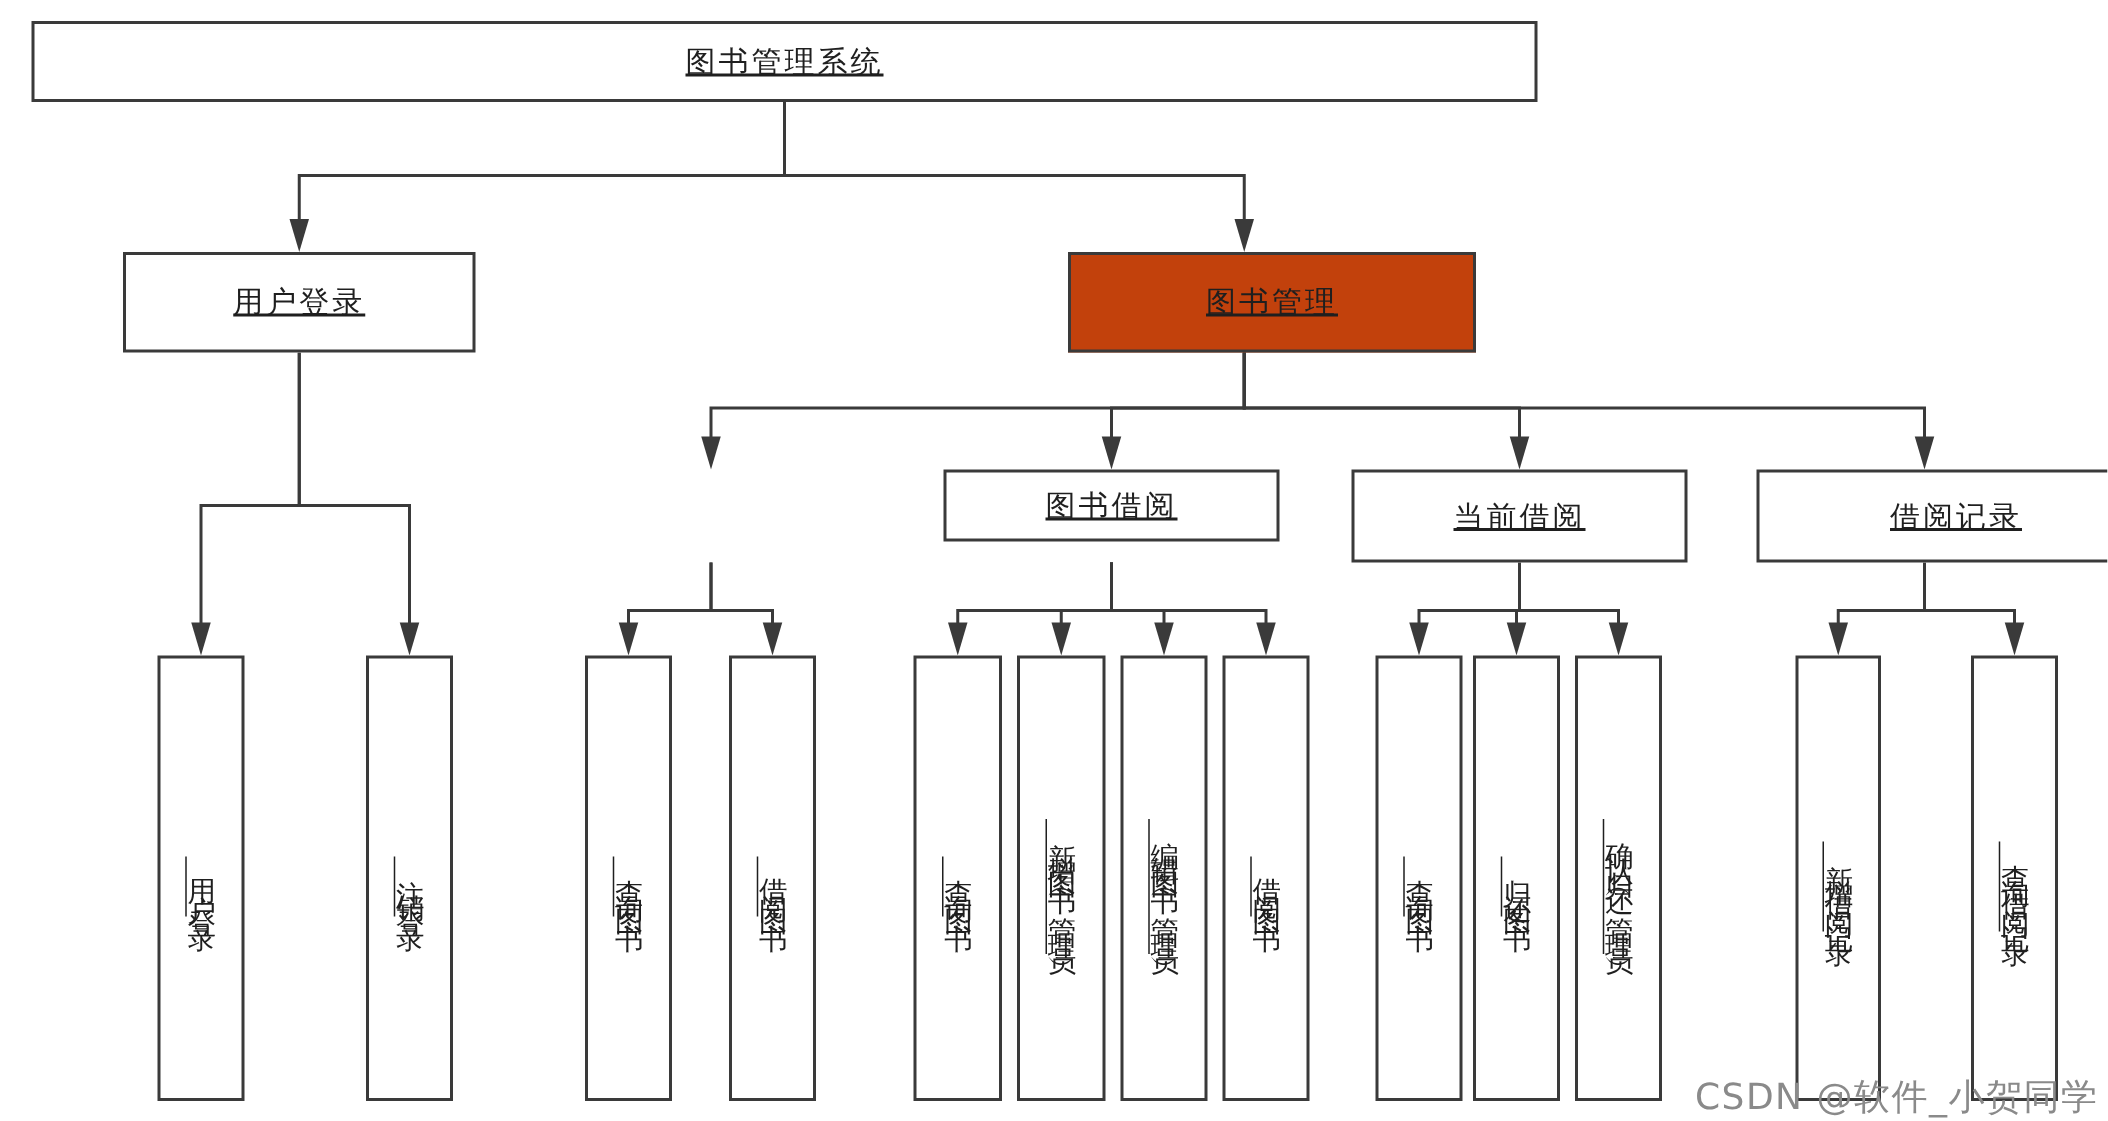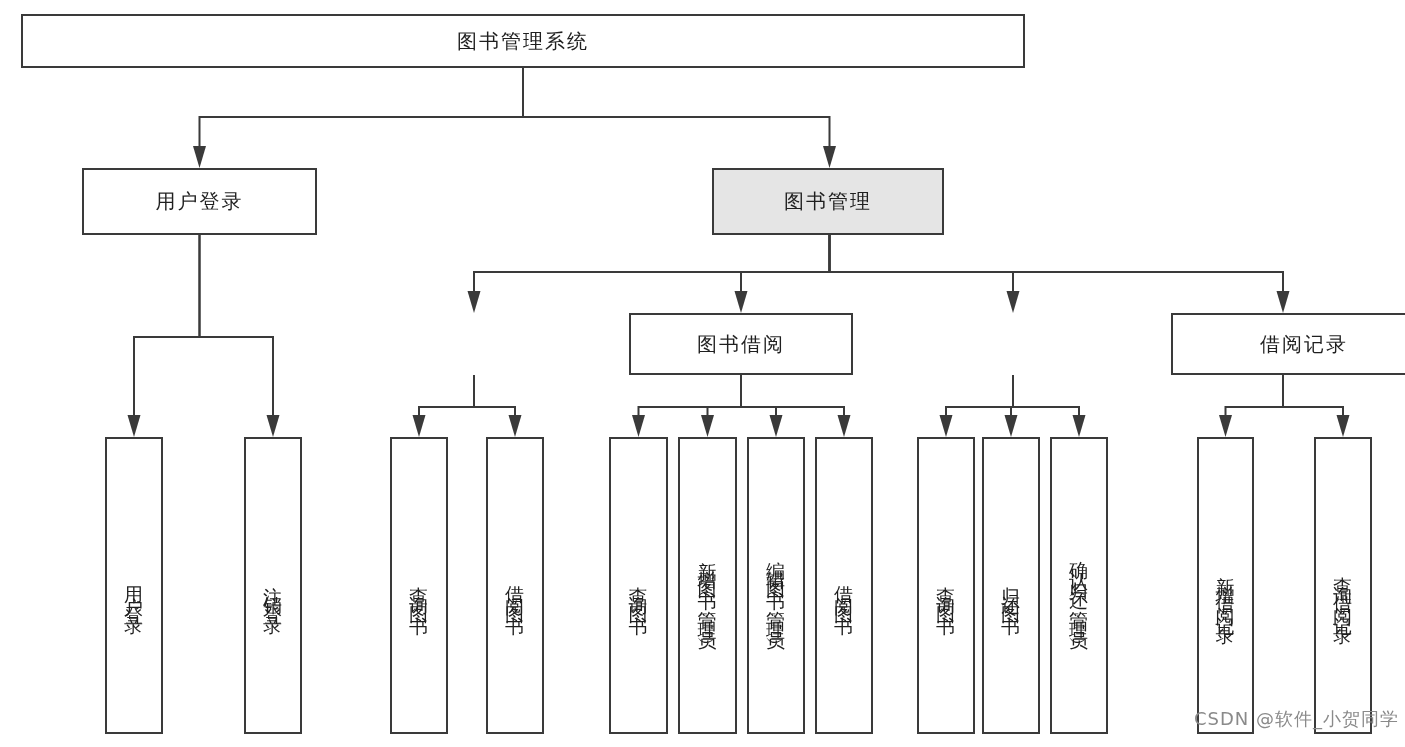--- a/index.html
+++ b/index.html
@@ -21,34 +21,35 @@
     box-sizing: border-box;
     background: #ffffff;
     border: 2px solid #3a3a3a;
     display: flex;
     align-items: center;
     justify-content: center;
     color: #1f1f1f;
     font-size: 20px;
     letter-spacing: 2px;
     text-align: center;
+    text-decoration: underline;
   }
   .node.vertical {
     writing-mode: vertical-rl;
     text-orientation: mixed;
     font-size: 19px;
     letter-spacing: 10px;
     line-height: 1;
   }
   .node.vertical .lbl { padding-top: 10px; } 
   .watermark {
     position: absolute;
     right: 6px;
-    bottom: 16px;
-    font-size: 18px;
+    bottom: 0;
+    font-size: 24px;
     letter-spacing: 1px;
     color: rgba(138,138,138,0.9);
     white-space: nowrap;
   }
 </style>
 </head>
 <body>
 
 <div id="stage">
   <svg id="edge-layer" xmlns="http://www.w3.org/2000/svg" width="1405" height="747" viewBox="0 0 1405 747">
@@ -91,25 +92,28 @@
       <path d="M1283 375 L1283 407 L1343 407 L1343 419" fill="none" stroke="#3a3a3a" stroke-width="2"></path>
       <polygon points="1336.5,415 1349.5,415 1343,437" fill="#3a3a3a"></polygon>
     </svg>
 
   <div class="node" style="left: 21px; top: 14px; width: 1004px; height: 54px; border-color: rgb(58, 58, 58); background: rgb(255, 255, 255); color: rgb(31, 31, 31);">
       <span class="lbl">图书管理系统</span>
     </div>
     <div class="node" style="left: 82px; top: 168px; width: 235px; height: 67px; border-color: rgb(58, 58, 58); background: rgb(255, 255, 255); color: rgb(31, 31, 31);">
       <span class="lbl">用户登录</span>
     </div>
-    <div class="node" style="left: 712px; top: 168px; width: 232px; height: 67px; border-color: rgb(58, 58, 58); background: #e5e5e5; color: rgb(31, 31, 31);">
+    <div class="node" style="left: 712px; top: 168px; width: 272px; height: 67px; border-color: rgb(58, 58, 58); background: #c2410c; color: rgb(31, 31, 31);">
       <span class="lbl">图书管理</span>
     </div>
-    <div class="node" style="left: 629px; top: 313px; width: 224px; height: 62px; border-color: rgb(58, 58, 58); background: rgb(255, 255, 255); color: rgb(31, 31, 31);">
+    <div class="node" style="left: 629px; top: 313px; width: 224px; height: 48px; border-color: rgb(58, 58, 58); background: rgb(255, 255, 255); color: rgb(31, 31, 31);">
       <span class="lbl">图书借阅</span>
+    </div>
+    <div class="node" style="left: 901px; top: 313px; width: 224px; height: 62px; border-color: rgb(58, 58, 58); background: rgb(255, 255, 255); color: rgb(31, 31, 31);">
+      <span class="lbl">当前借阅</span>
     </div>
     <div class="node" style="left: 1171px; top: 313px; width: 266px; height: 62px; border-color: rgb(58, 58, 58); background: rgb(255, 255, 255); color: rgb(31, 31, 31);">
       <span class="lbl">借阅记录</span>
     </div>
     <div class="node vertical" style="left: 105px; top: 437px; width: 58px; height: 297px; border-color: rgb(58, 58, 58); background: rgb(255, 255, 255); color: rgb(31, 31, 31);">
       <span class="lbl">用户登录</span>
     </div>
     <div class="node vertical" style="left: 244px; top: 437px; width: 58px; height: 297px; border-color: rgb(58, 58, 58); background: rgb(255, 255, 255); color: rgb(31, 31, 31);">
       <span class="lbl">注销登录</span>
     </div>

